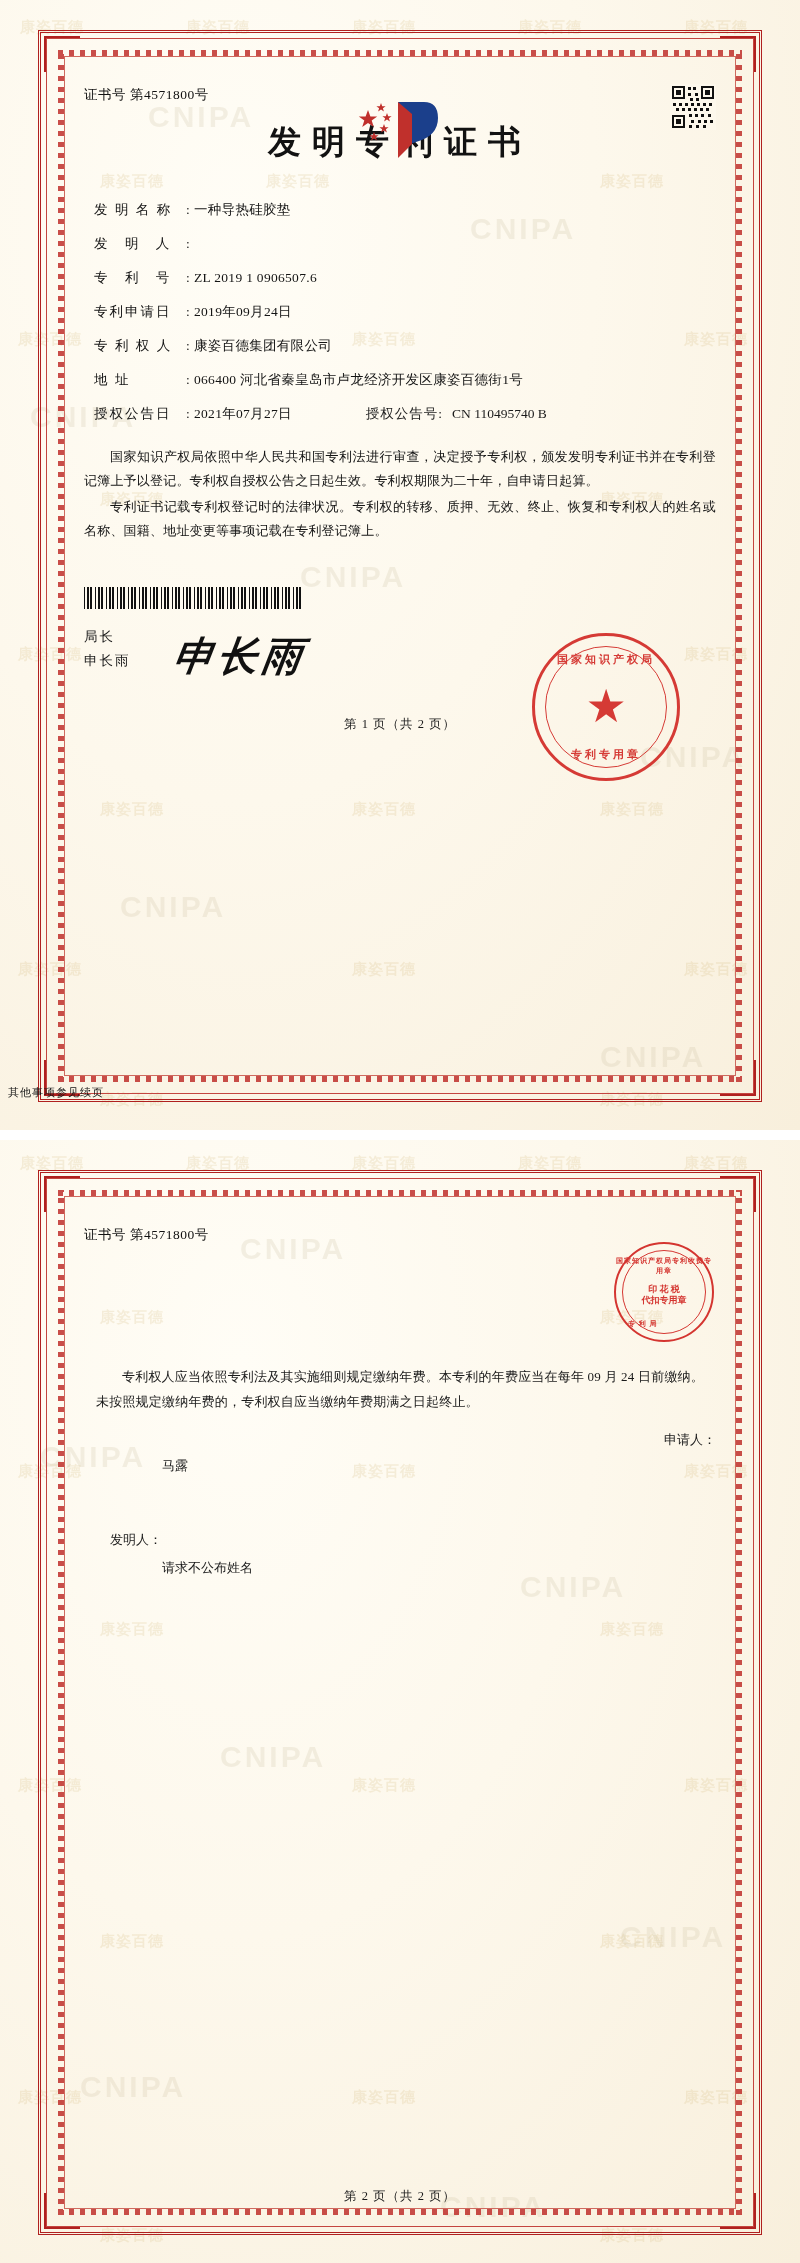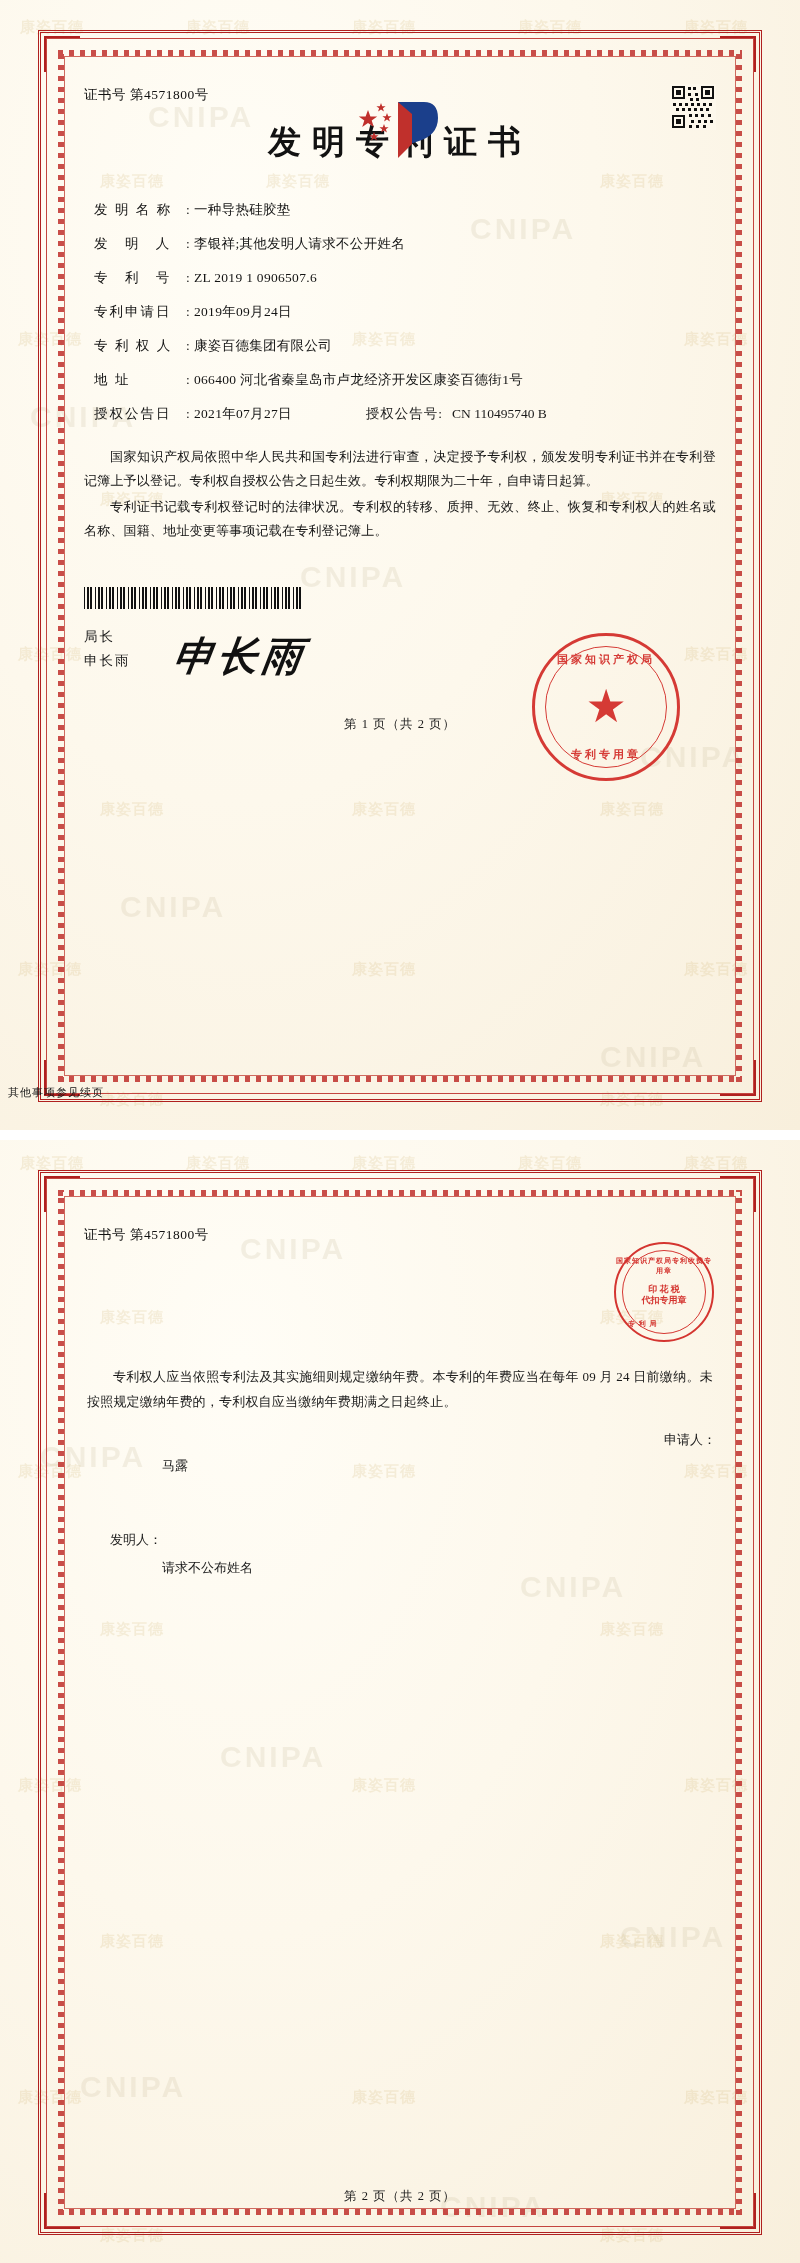--- a/index.html
+++ b/index.html
@@ -279,21 +279,21 @@
     position: absolute; left: 12px; right: 0; bottom: 11px;
     font-size: 7px; letter-spacing: 1px; font-weight: bold; margin-top: 44px;
   }
   .p2-body {
     margin-top: 120px;
     font-size: 13px;
     line-height: 1.95;
     text-align: justify;
     letter-spacing: .2px;
   }
-  .p2-body p { margin: 3px; text-indent: 26px; }
+  .p2-body p { margin: 12px; text-indent: 26px; }
   .p2-sub { margin-top: 42px; font-size: 13px; text-indent: 26px; }
   .p2-k { margin-top: 16px; font-size: 13px; text-indent: 26px; text-align: right; }
   .p2-v { margin-top: 8px; font-size: 13px; text-indent: 78px; }
   .p2-k2 { margin-top: 56px; font-size: 13px; text-indent: 26px; }
   .p2-v2 { margin-top: 10px; font-size: 13px; text-indent: 78px; }
   .p2-pagenum { bottom: 58px; }
 </style>
 </head>
 <body>
 
@@ -413,21 +413,20 @@
 
     <div class="fields">
       <div class="field-row">
         <span class="field-label">发 明 名 称</span>
         <span class="field-sep">:</span>
         <span class="field-value">一种导热硅胶垫</span>
       </div>
       <div class="field-row">
         <span class="field-label wide">发 明 人</span>
         <span class="field-sep">:</span>
-        <span class="field-value">李银祥;其他发明人请求不公开姓名</span>
       </div>
       <div class="field-row">
         <span class="field-label wide">专 利 号</span>
         <span class="field-sep">:</span>
         <span class="field-value">ZL 2019 1 0906507.6</span>
       </div>
       <div class="field-row">
         <span class="field-label">专利申请日</span>
         <span class="field-sep">:</span>
         <span class="field-value">2019年09月24日</span>

